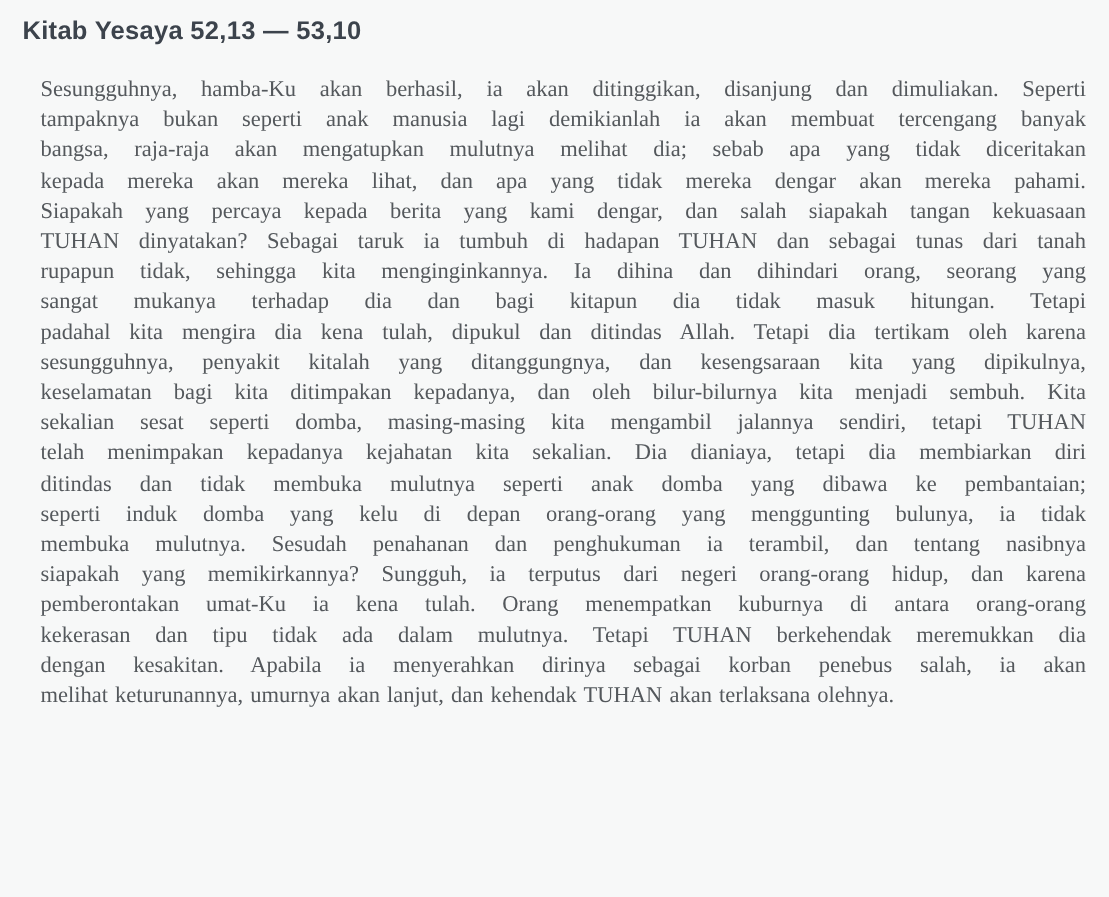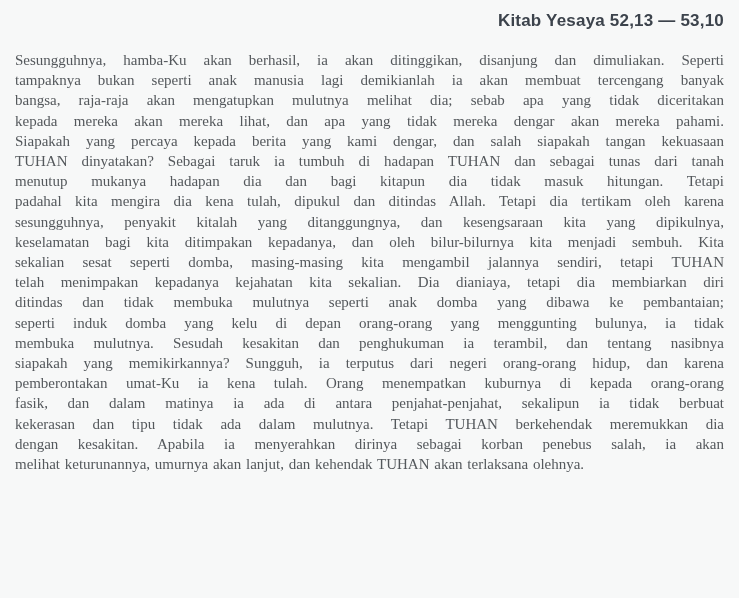--- a/index.html
+++ b/index.html
@@ -15,31 +15,32 @@
   }
   .page {
     box-sizing: border-box;
     width: 739px;
     height: 598px;
     padding: 10px 15px 0 15px;
   }
   .title {
     margin: 0 0 18px 0;
     padding: 0;
-    text-align: right;
+    text-align: left;
     font-family: "Liberation Sans", sans-serif;
     font-weight: 700;
     font-size: 17px;
     line-height: 22px;
     color: #3c434c;
     letter-spacing: 0.2px;
   }
   .body-text {
     color: #54585c;
     font-size: 15px;
+    margin-left: 12px;
   }
   .line {
     line-height: 20.2px;
     text-align: justify;
     text-align-last: justify;
     white-space: normal;
     word-spacing: 1px;
   }
   .line:last-child {
     text-align-last: left;
@@ -50,29 +51,29 @@
 
 <div class="page">
   <h1 class="title">Kitab Yesaya 52,13 — 53,10</h1>
   <div class="body-text" id="body-lines">
       <div class="line">Sesungguhnya, hamba-Ku akan berhasil, ia akan ditinggikan, disanjung dan dimuliakan. Seperti</div>
       <div class="line">tampaknya bukan seperti anak manusia lagi demikianlah ia akan membuat tercengang banyak</div>
       <div class="line">bangsa, raja-raja akan mengatupkan mulutnya melihat dia; sebab apa yang tidak diceritakan</div>
       <div class="line">kepada mereka akan mereka lihat, dan apa yang tidak mereka dengar akan mereka pahami.</div>
       <div class="line">Siapakah yang percaya kepada berita yang kami dengar, dan salah siapakah tangan kekuasaan</div>
       <div class="line">TUHAN dinyatakan? Sebagai taruk ia tumbuh di hadapan TUHAN dan sebagai tunas dari tanah</div>
-      <div class="line">menutup mukanya hadapan dia dan bagi kitapun dia tidak masuk hitungan. Tetapi</div>
+      <div class="line">rupapun tidak, sehingga kita menginginkannya. Ia dihina dan dihindari orang, seorang yang</div>
+      <div class="line">sangat mukanya terhadap dia dan bagi kitapun dia tidak masuk hitungan. Tetapi</div>
       <div class="line">padahal kita mengira dia kena tulah, dipukul dan ditindas Allah. Tetapi dia tertikam oleh karena</div>
       <div class="line">sesungguhnya, penyakit kitalah yang ditanggungnya, dan kesengsaraan kita yang dipikulnya,</div>
       <div class="line">keselamatan bagi kita ditimpakan kepadanya, dan oleh bilur-bilurnya kita menjadi sembuh. Kita</div>
       <div class="line">sekalian sesat seperti domba, masing-masing kita mengambil jalannya sendiri, tetapi TUHAN</div>
       <div class="line">telah menimpakan kepadanya kejahatan kita sekalian. Dia dianiaya, tetapi dia membiarkan diri</div>
       <div class="line">ditindas dan tidak membuka mulutnya seperti anak domba yang dibawa ke pembantaian;</div>
       <div class="line">seperti induk domba yang kelu di depan orang-orang yang menggunting bulunya, ia tidak</div>
-      <div class="line">membuka mulutnya. Sesudah kesakitan dan penghukuman ia terambil, dan tentang nasibnya</div>
+      <div class="line">membuka mulutnya. Sesudah penahanan dan penghukuman ia terambil, dan tentang nasibnya</div>
       <div class="line">siapakah yang memikirkannya? Sungguh, ia terputus dari negeri orang-orang hidup, dan karena</div>
-      <div class="line">pemberontakan umat-Ku ia kena tulah. Orang menempatkan kuburnya di kepada orang-orang</div>
-      <div class="line">fasik, dan dalam matinya ia ada di antara penjahat-penjahat, sekalipun ia tidak berbuat</div>
+      <div class="line">pemberontakan umat-Ku ia kena tulah. Orang menempatkan kuburnya di antara orang-orang</div>
       <div class="line">kekerasan dan tipu tidak ada dalam mulutnya. Tetapi TUHAN berkehendak meremukkan dia</div>
       <div class="line">dengan kesakitan. Apabila ia menyerahkan dirinya sebagai korban penebus salah, ia akan</div>
       <div class="line">melihat keturunannya, umurnya akan lanjut, dan kehendak TUHAN akan terlaksana olehnya.</div>
     </div>
 </div>
 
 </body></html>

